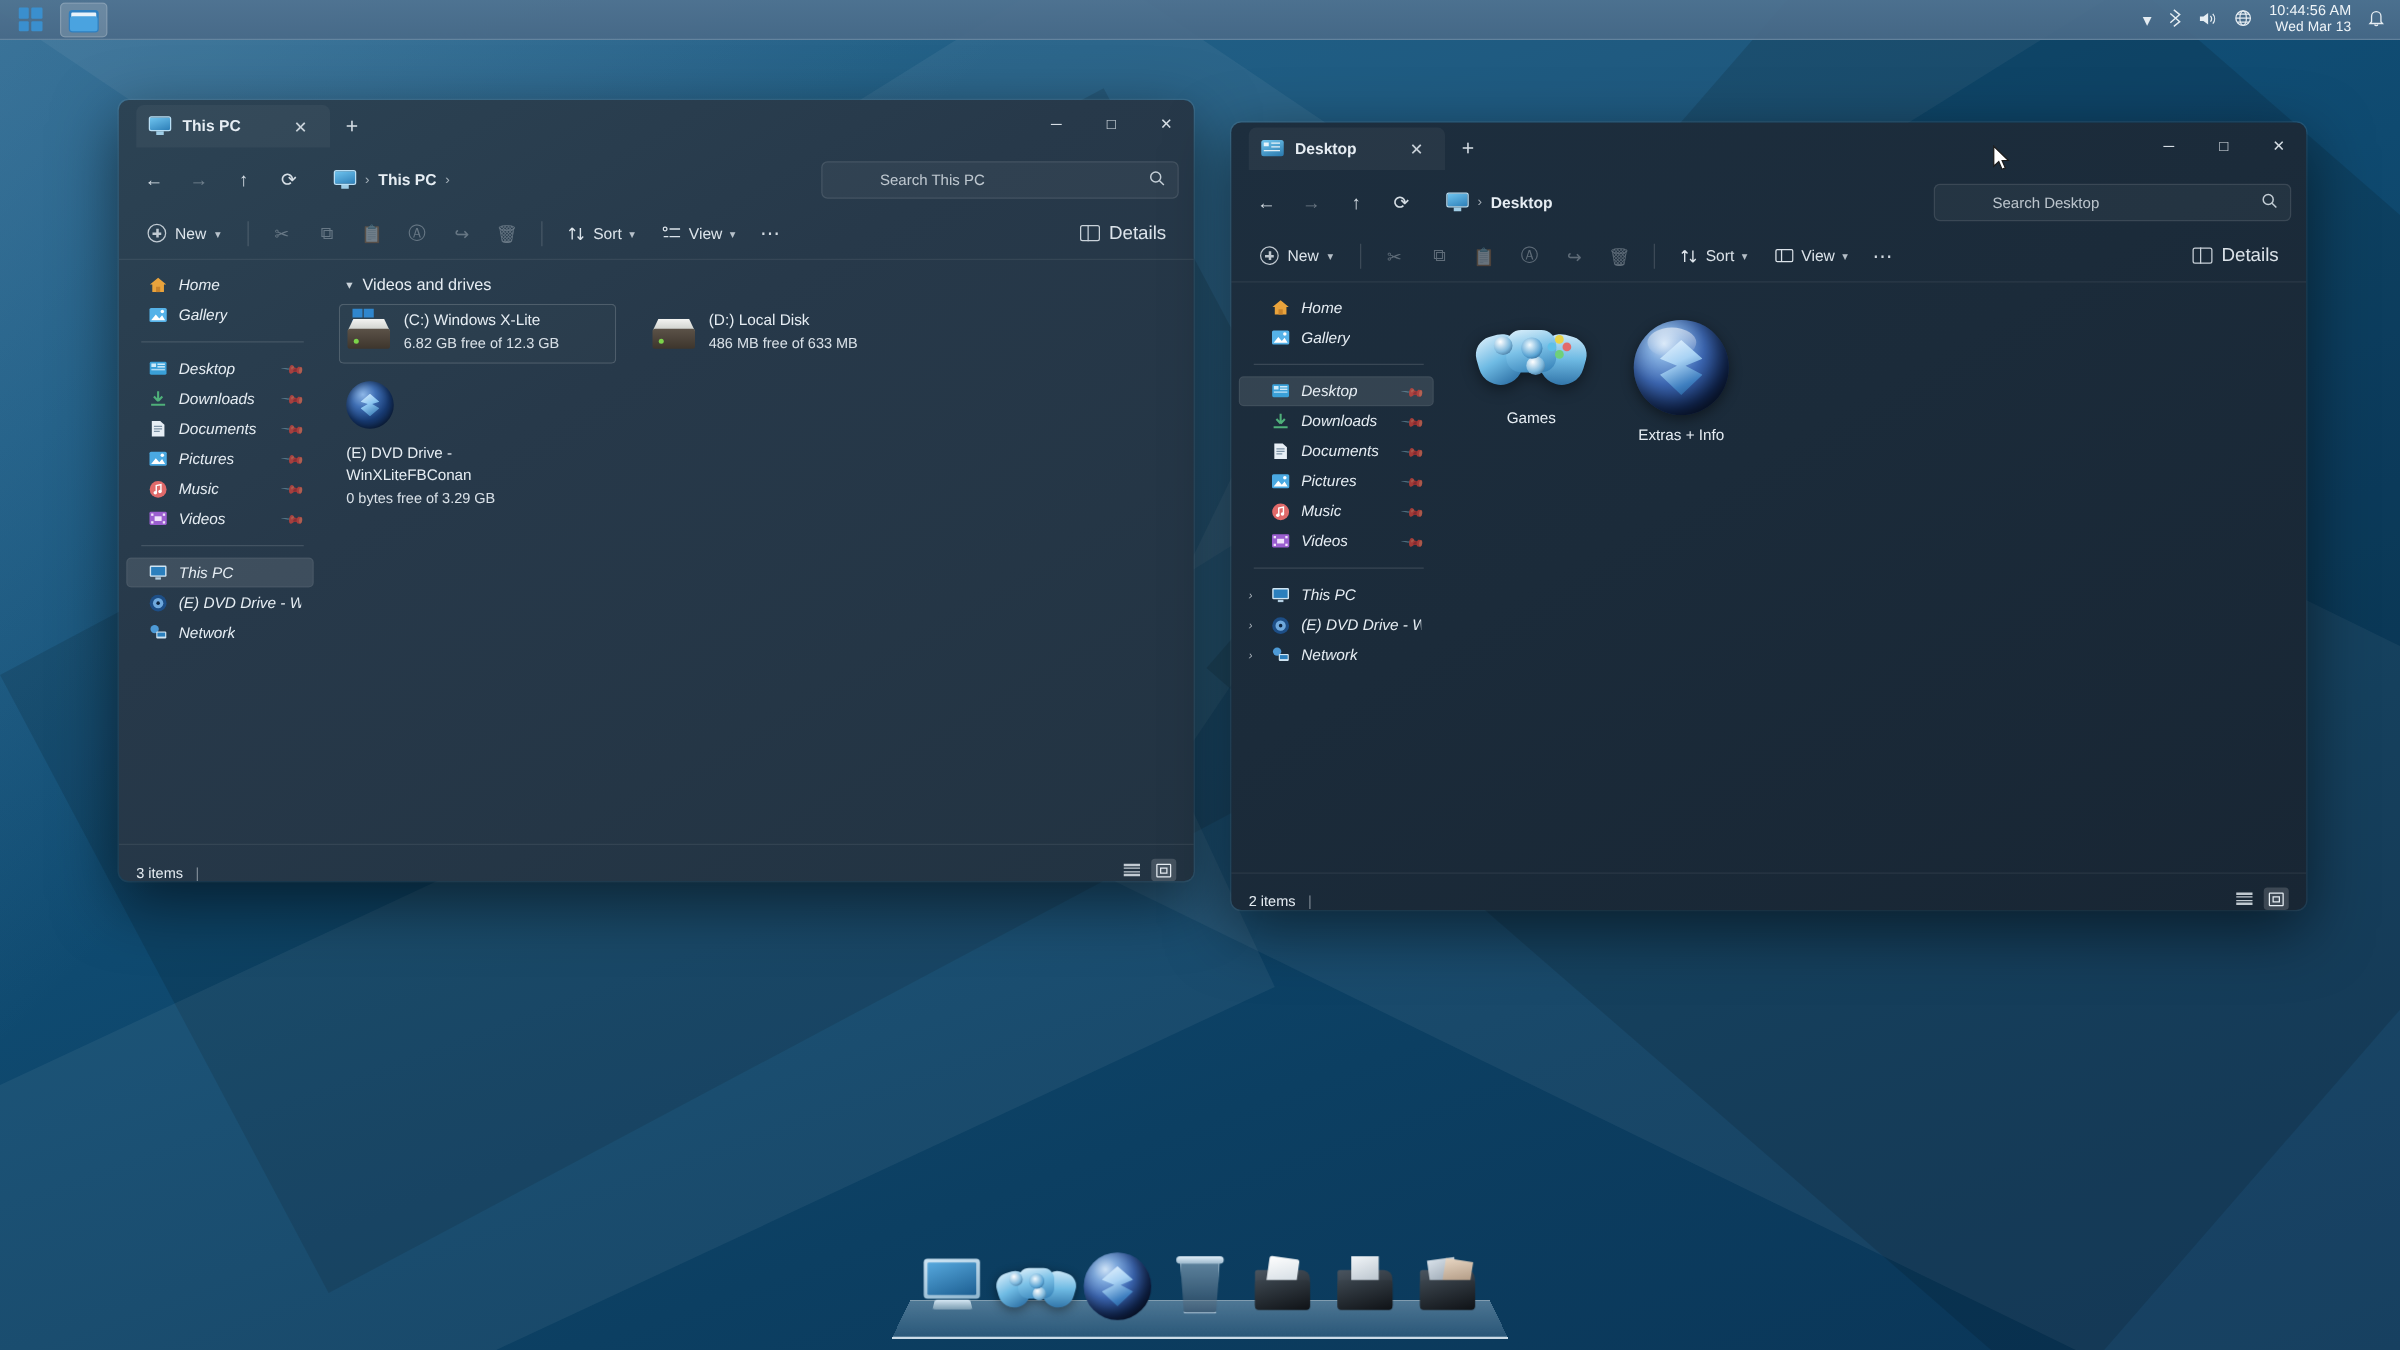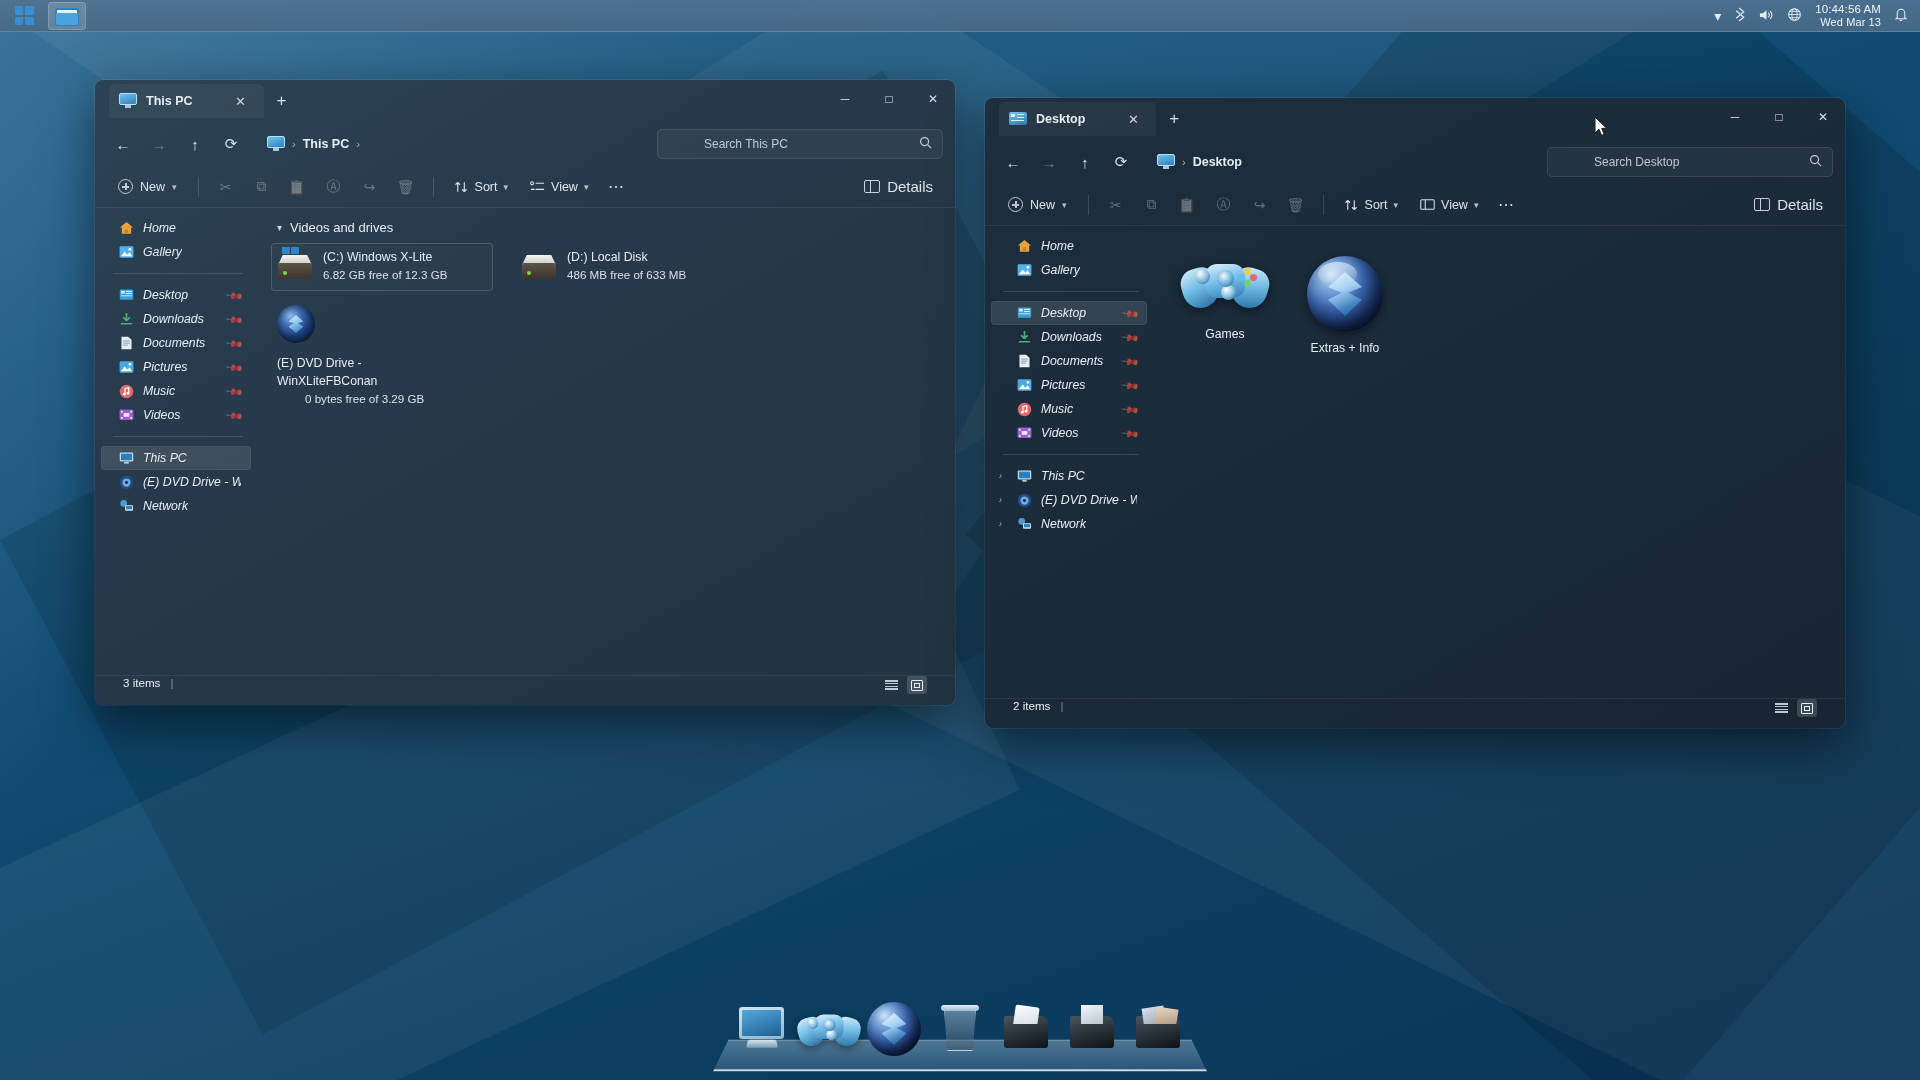--- a/index.html
+++ b/index.html
@@ -209,22 +209,22 @@
   .pad .stk.a { left: 14px; top: 13px; }
   .pad .stk.b { left: 40px; top: 29px; }
   .pad .ctr { position: absolute; left: 36px; top: 14px; width: 17px; height: 17px; border-radius: 50%;
     background: radial-gradient(circle at 40% 35%, #f2fbff, #5aa4d4 60%, #123c66); }
   .pad .ab { position: absolute; right: 12px; top: 12px; width: 19px; height: 19px; }
   .pad .ab i { position: absolute; width: 7px; height: 7px; border-radius: 50%; }
   .deskitem .lbl { font-size: 12.2px; text-align: center; line-height: 14px; }
 
   
   .statusbar {
-    height: 30px; flex: 0 0 auto; display: flex; align-items: flex-start;
-    padding: 0 28px; font-size: 11.6px; gap: 10px;
+    height: 30px; flex: 0 0 auto; display: flex; align-items: flex-end;
+    padding: 0 14px; font-size: 11.6px; gap: 10px;
     border-top: 1px solid rgba(255,255,255,0.07);
   }
   .st-sep { opacity: 0.45; }
   .view-toggles { margin-left: auto; display: flex; gap: 6px; align-items: center; }
   .vt { width: 20px; height: 18px; display: flex; align-items: center; justify-content: center; border-radius: 3px; opacity: 0.82; }
   .vt.on { background: rgba(255,255,255,0.16); opacity: 1; }
   .vt-lines { width: 13px; height: 10px; display: flex; flex-direction: column; justify-content: space-between; }
   .vt-lines i { height: 1.6px; background: currentColor; display: block; }
   .vt-box { width: 12px; height: 11px; border: 1.4px solid currentColor; border-radius: 1px; position: relative; }
   .vt-box::after { content: ""; position: absolute; inset: 2px; border: 1.2px solid currentColor; }
@@ -592,21 +592,21 @@
             <span class="drv-free">486 MB free of 633 MB</span>
           </span>
         </div>
       </div>
 
       <div class="drive" style="margin-top:10px;height:56px;flex-direction:column;">
         <span class="dvd-ic"></span>
         <span class="drv-info">
           <span class="dvd-line">(E) DVD Drive -</span><br>
           <span class="dvd-line">WinXLiteFBConan</span>
-          <span class="dvd-free" style="display:block;margin-left:28px;">0 bytes free of 3.29 GB</span>
+          <span class="dvd-free" style="display:block;">0 bytes free of 3.29 GB</span>
         </span>
       </div>
     </div>
   </div>
 
   <div class="statusbar">
     <span>3 items</span>
     <span class="st-sep">|</span>
     <span class="view-toggles">
       <span class="vt">

